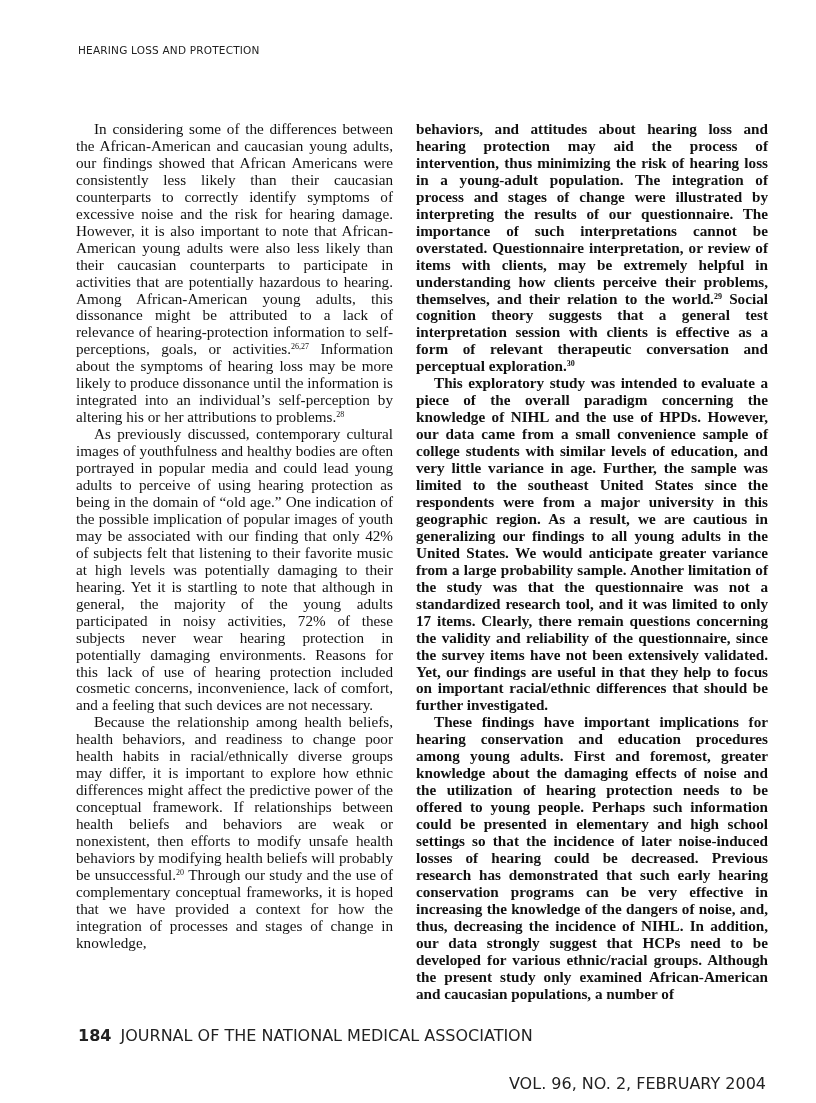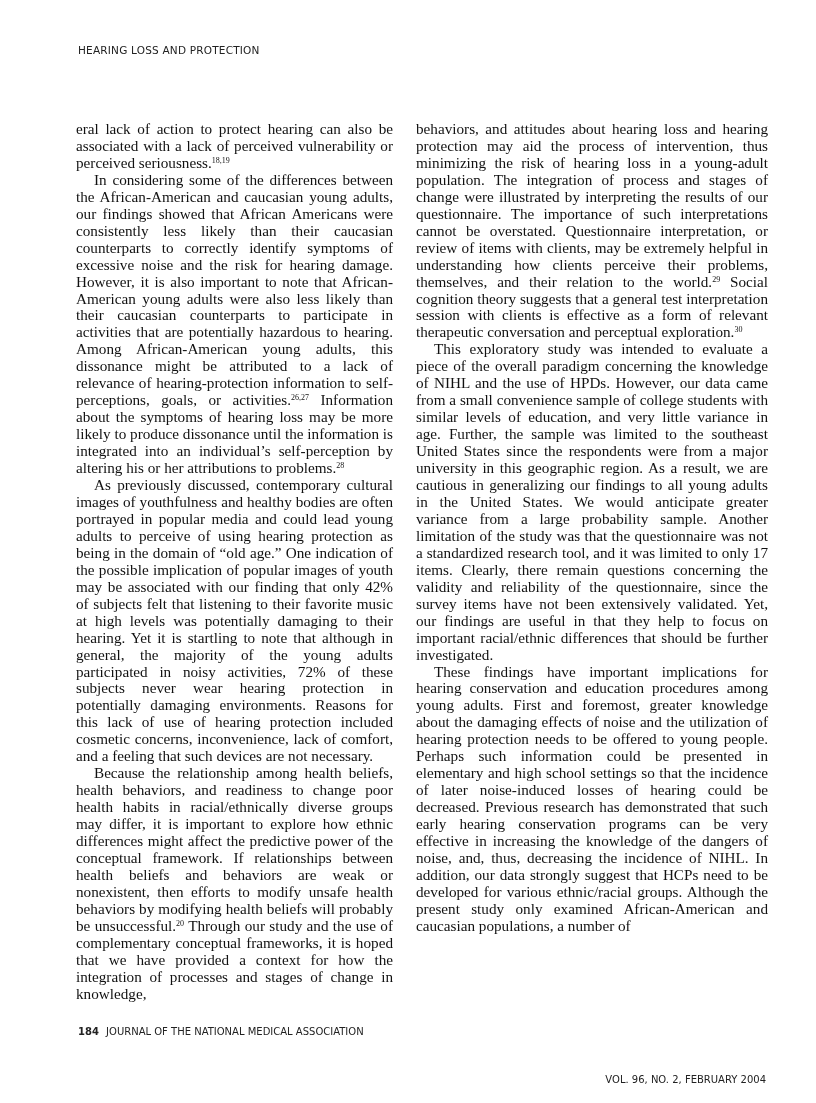--- a/index.html
+++ b/index.html
@@ -8,39 +8,38 @@
     position: absolute; left: 78px; top: 44px;
     font-family: "DejaVu Sans", sans-serif; font-size: 10.5px; letter-spacing: 0.2px;
     color: #222;
   }
   .col {
     position: absolute; top: 121px;
     font-family: "Liberation Serif", serif; font-size: 15.2px; line-height: 16.95px;
     text-align: justify; hyphens: manual;
   }
   .col-left { left: 76px; width: 317px; }
-  .col-right { left: 416px; width: 352px; }
+  .col-right { left: 416px; width: 352px; font-weight: bold; }
   .col p { margin: 0; text-indent: 18px; }
   .col p.cont { text-indent: 0; }
   sup { font-size: 8px; line-height: 0; vertical-align: 5px; }
   .footer {
     position: absolute; top: 1026px;
-    font-family: "DejaVu Sans", sans-serif; font-size: 10px; color: #222;
+    font-family: "DejaVu Sans", sans-serif; font-size: 16px; color: #222;
   }
   .footer-left { left: 78px; }
   .footer-left .pg { font-weight: bold; margin-right: 4px; }
   .footer-right { right: 50px; margin-top: 48px; }
 </style>
 </head>
 <body>
 
 <div class="running-head">HEARING LOSS AND PROTECTION</div>
 
 <div class="col col-left">
-    <p class="cont"><span>eral lack of action to protect hearing can also be associated with a lack of perceived vulnerability or perceived seriousness.</span><sup>18,19</sup></p>
     <p><span>In considering some of the differences between the African-American and caucasian young adults, our findings showed that African Americans were consistently less likely than their caucasian counterparts to correctly identify symptoms of excessive noise and the risk for hearing damage. However, it is also important to note that African-American young adults were also less likely than their caucasian counterparts to participate in activities that are potentially hazardous to hearing. Among African-American young adults, this dissonance might be attributed to a lack of relevance of hearing-protection information to self-perceptions, goals, or activities.</span><sup>26,27</sup><span> Information about the symptoms of hearing loss may be more likely to produce dissonance until the information is integrated into an individual’s self-perception by altering his or her attributions to problems.</span><sup>28</sup></p>
     <p><span>As previously discussed, contemporary cultural images of youthfulness and healthy bodies are often portrayed in popular media and could lead young adults to perceive of using hearing protection as being in the domain of “old age.” One indication of the possible implication of popular images of youth may be associated with our finding that only 42% of subjects felt that listening to their favorite music at high levels was potentially damaging to their hearing. Yet it is startling to note that although in general, the majority of the young adults participated in noisy activities, 72% of these subjects never wear hearing protection in potentially damaging environments. Reasons for this lack of use of hearing protection included cosmetic concerns, inconvenience, lack of comfort, and a feeling that such devices are not necessary.</span></p>
     <p><span>Because the relationship among health beliefs, health behaviors, and readiness to change poor health habits in racial/ethnically diverse groups may differ, it is important to explore how ethnic differences might affect the predictive power of the conceptual framework. If relationships between health beliefs and behaviors are weak or nonexistent, then efforts to modify unsafe health behaviors by modifying health beliefs will probably be unsuccessful.</span><sup>20</sup><span> Through our study and the use of complementary conceptual frameworks, it is hoped that we have provided a context for how the integration of processes and stages of change in knowledge,</span></p>
   </div>
 <div class="col col-right">
     <p class="cont"><span>behaviors, and attitudes about hearing loss and hearing protection may aid the process of intervention, thus minimizing the risk of hearing loss in a young-adult population. The integration of process and stages of change were illustrated by interpreting the results of our questionnaire. The importance of such interpretations cannot be overstated. Questionnaire interpretation, or review of items with clients, may be extremely helpful in understanding how clients perceive their problems, themselves, and their relation to the world.</span><sup>29</sup><span> Social cognition theory suggests that a general test interpretation session with clients is effective as a form of relevant therapeutic conversation and perceptual exploration.</span><sup>30</sup></p>
     <p><span>This exploratory study was intended to evaluate a piece of the overall paradigm concerning the knowledge of NIHL and the use of HPDs. However, our data came from a small convenience sample of college students with similar levels of education, and very little variance in age. Further, the sample was limited to the southeast United States since the respondents were from a major university in this geographic region. As a result, we are cautious in generalizing our findings to all young adults in the United States. We would anticipate greater variance from a large probability sample. Another limitation of the study was that the questionnaire was not a standardized research tool, and it was limited to only 17 items. Clearly, there remain questions concerning the validity and reliability of the questionnaire, since the survey items have not been extensively validated. Yet, our findings are useful in that they help to focus on important racial/ethnic differences that should be further investigated.</span></p>
     <p><span>These findings have important implications for hearing conservation and education procedures among young adults. First and foremost, greater knowledge about the damaging effects of noise and the utilization of hearing protection needs to be offered to young people. Perhaps such information could be presented in elementary and high school settings so that the incidence of later noise-induced losses of hearing could be decreased. Previous research has demonstrated that such early hearing conservation programs can be very effective in increasing the knowledge of the dangers of noise, and, thus, decreasing the incidence of NIHL. In addition, our data strongly suggest that HCPs need to be developed for various ethnic/racial groups. Although the present study only examined African-American and caucasian populations, a number of</span></p>
   </div>
 

